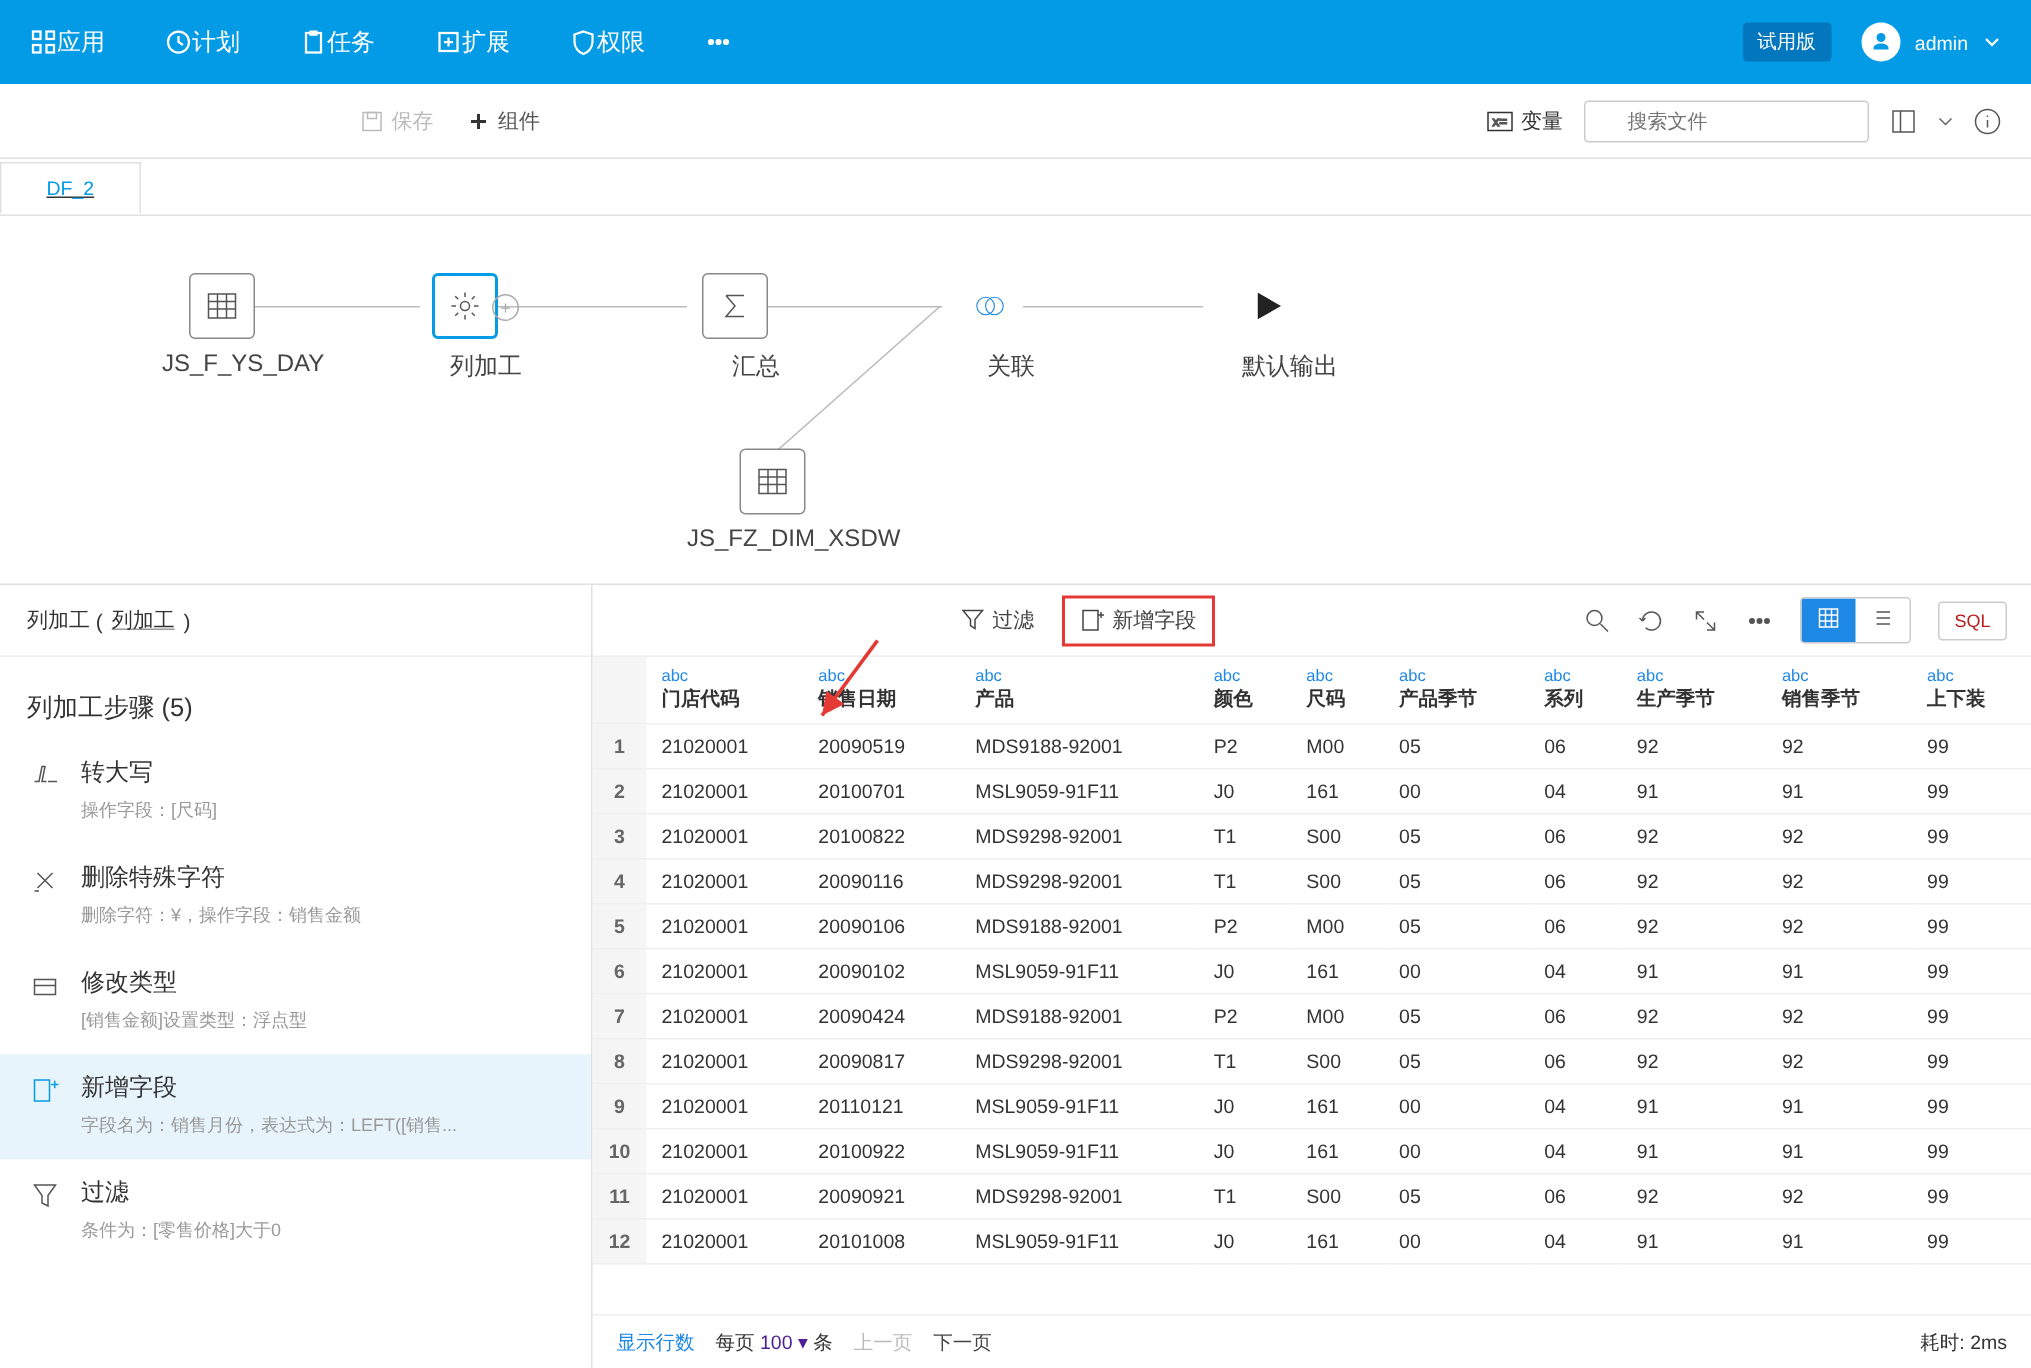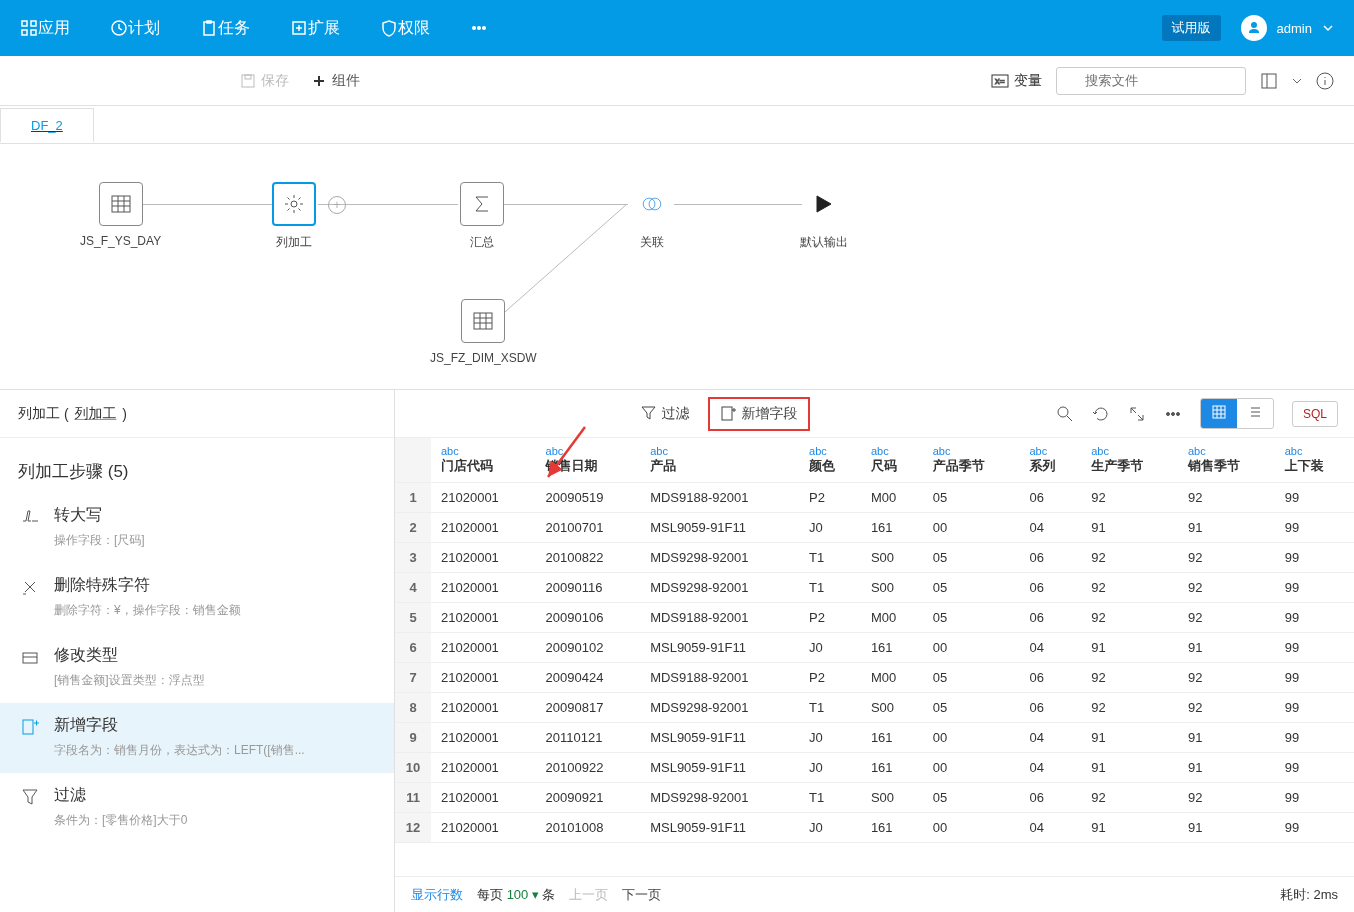--- a/index.html
+++ b/index.html
@@ -23,21 +23,21 @@
 .search-wrap{position:relative;}
 .search-wrap svg{position:absolute;left:7px;top:7px;width:14px;height:14px;stroke:#999;fill:none;}
 .icon-btn{width:18px;height:18px;cursor:pointer;stroke:#555;fill:none;}
 .tabs{height:38px;border-bottom:1px solid #e0e0e0;display:flex;align-items:center;padding-left:0;text-decoration:underline;}
 .tab{padding:9px 30px;border:1px solid #e0e0e0;border-bottom:none;background:#fff;color:#039be5;font-size:13px;cursor:pointer;}
 .canvas{height:246px;border-bottom:1px solid #e0e0e0;position:relative;background:#fff;}
 .node{position:absolute;text-align:center;}
 .node-box{width:44px;height:44px;border:1px solid #888;border-radius:4px;display:flex;align-items:center;justify-content:center;margin:0 auto 8px;background:#fff;}
 .node-box.selected{border:2px solid #039be5;}
 .node-box svg{width:22px;height:22px;stroke:#555;fill:none;}
-.node-label{font-size:12px;color:#444;white-space:nowrap;}
+.node-label{font-size:16px;color:#444;white-space:nowrap;margin-left:28px;}
 .plus-circle{position:absolute;width:18px;height:18px;border:1px solid #aaa;border-radius:50%;display:flex;align-items:center;justify-content:center;color:#aaa;font-size:12px;}
 .edge{position:absolute;background:#bbb;height:1px;}
 .panel{display:flex;height:522px;}
 .sidebar{width:395px;border-right:1px solid #e0e0e0;overflow:hidden;}
 .panel-header{height:48px;border-bottom:1px solid #eee;display:flex;align-items:center;padding:0 18px;font-size:14px;}
 .panel-header .editable{text-decoration:underline;text-decoration-style:solid;text-decoration-color:#999;margin:0 2px;}
 .steps-title{padding:22px 18px 10px;font-size:17px;}
 .step{padding:12px 18px 14px 54px;position:relative;cursor:pointer;}
 .step.active{background:#e8f4fb;}
 .step svg{position:absolute;left:20px;top:14px;width:20px;height:20px;stroke:#555;fill:none;}
@@ -513,21 +513,21 @@
               <td>91</td>
               <td>91</td>
               <td>99</td>
             </tr>
           </tbody>
       </table>
     </div>
 
     <div class="pager">
       <a>显示行数</a>
-      <span><span>每页</span> <a style="color:#15803d;"><span>100</span> ▾</a> <span>条</span></span>
+      <span><span>每页</span> <a style="color:#4c1d95;"><span>100</span> ▾</a> <span>条</span></span>
       <span class="disabled">上一页</span>
       <span style="color:#444;">下一页</span>
       <div class="spacer"></div>
       <span><span>耗时:</span> <span>2ms</span></span>
     </div>
   </div>
 </div>
 
 <svg class="arrow-annot" style="left:540px;top:425px;width:50px;height:60px;">
     <defs>

